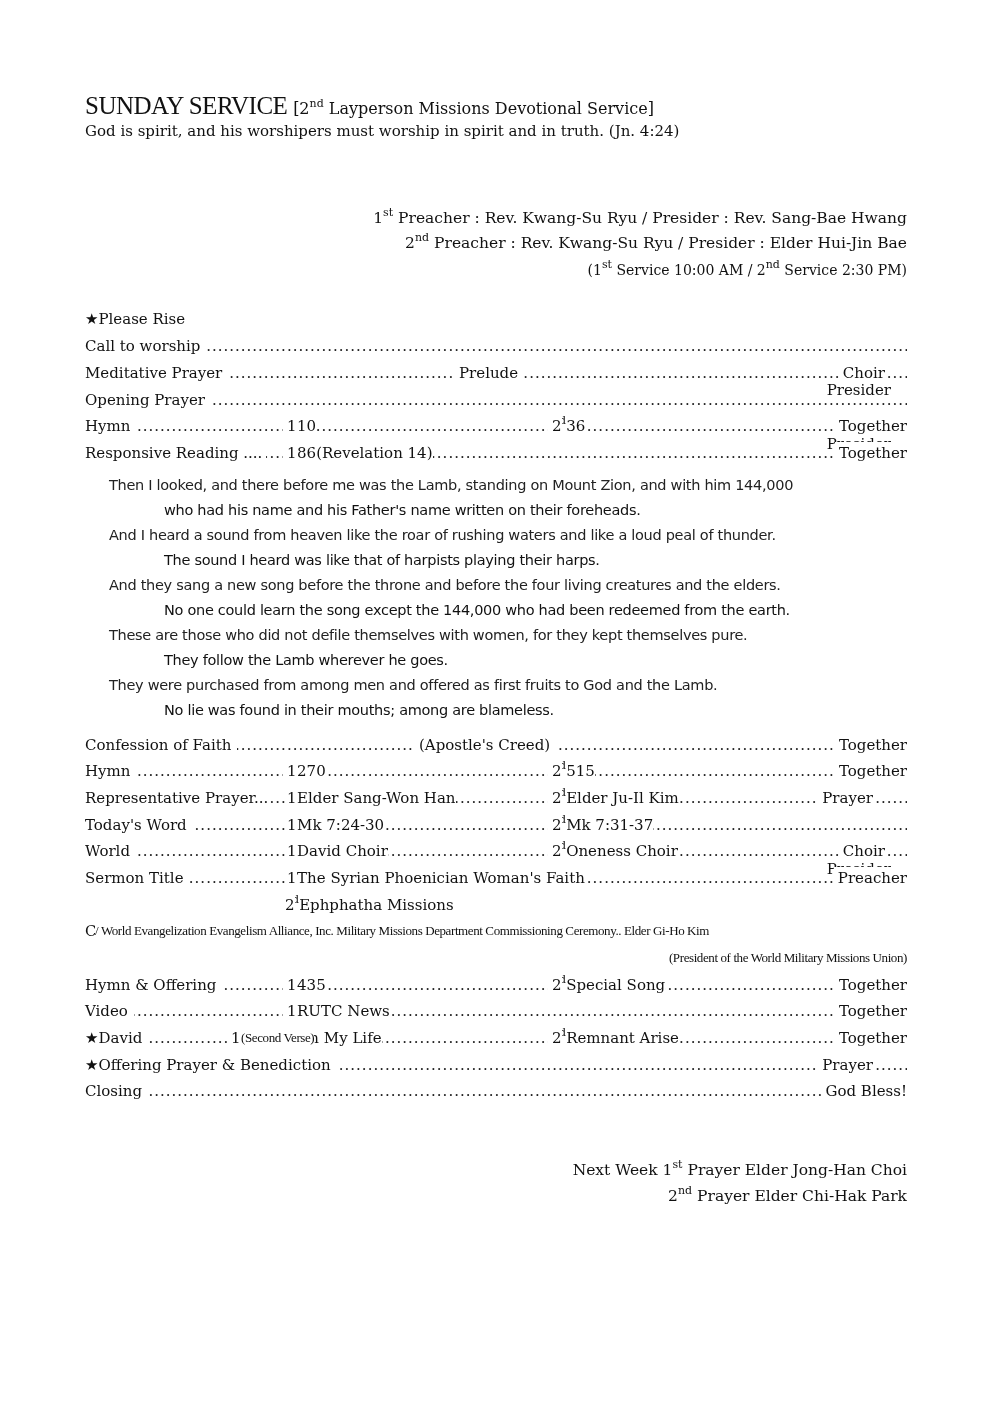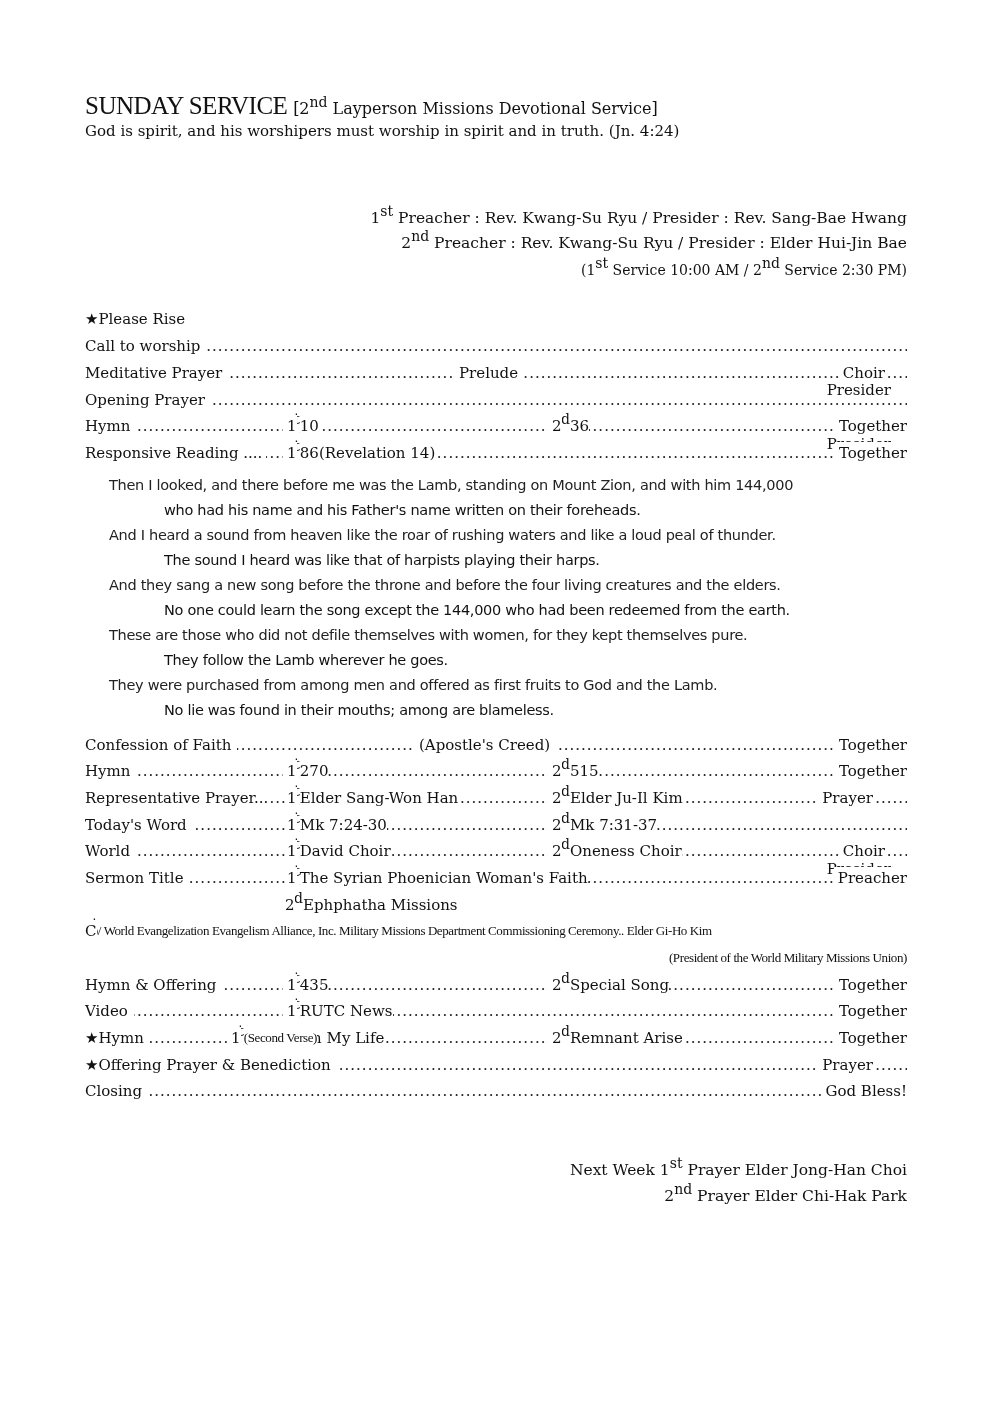--- a/index.html
+++ b/index.html
@@ -3,21 +3,21 @@
 <meta charset="utf-8">
 <style>
   html, body { margin:0; padding:0; background:#fff; }
   body { width:992px; height:1403px; position:relative; overflow:hidden; color:#111;
          font-family:"DejaVu Serif", serif; }
   .abs { position:absolute; white-space:nowrap; }
   .title { left:85px; top:92px; font-family:"Liberation Serif", serif; font-size:25px; letter-spacing:-0.5px; }
   .title .sub { font-family:"DejaVu Serif", serif; font-size:16px; letter-spacing:0; }
   .verse { left:85px; top:122px; font-size:15px; }
   .right { right:85px; text-align:left; font-size:15.5px; }
-  sup { font-size:14px; vertical-align:7px; line-height:0; }
+  sup { font-size:11px; vertical-align:7px; line-height:0; }
   .row { position:absolute; left:85px; width:822px; height:22px; font-size:15px; line-height:22px; }
   .row span { position:absolute; top:0; white-space:nowrap; background:#fff; }
   .row .lead { position:absolute; left:0; right:0; top:0; overflow:hidden; white-space:nowrap; color:#222; letter-spacing:1px; }
   .row .end { right:0; padding-left:4px; }
   .row .end.nr { right:16px;margin-top:44px; }
   .read { position:absolute; font-family:"DejaVu Sans", sans-serif; font-size:14.5px; white-space:nowrap; letter-spacing:-0.3px; }
   .read.l { left:109px; font-weight:normal; color:#222; }
   .read.r { left:164px; font-weight:normal;text-align:right; }
   .small { font-family:"Liberation Serif", serif; font-size:13px; letter-spacing:-0.4px; }
 </style>
@@ -129,21 +129,21 @@
   <span class="end">Together</span>
 </div>
 <div class="row" style="top:1000px">
   <div class="lead">....................................................................................................................................................................................................................</div>
   <span style="left:0;padding-right:6px">Video</span>
   <span style="left:198px;padding:0 6px 0 4px"><span>1</span><sup>st</sup><span>/ </span><span>RUTC News</span></span>
   <span class="end">Together</span>
 </div>
 <div class="row" style="top:1027px">
   <div class="lead">....................................................................................................................................................................................................................</div>
-  <span style="left:0;padding-right:6px">★Hymn</span>
+  <span style="left:0;padding-right:6px">★David</span>
   <span style="left:142px;padding:0 6px 0 4px"><span>1</span><sup>st</sup><span>/ </span><span>O Lord, In My Life</span><span class="small">(Second Verse)</span></span>
   <span style="left:463px;padding:0 6px 0 4px"><span>2</span><sup>nd</sup><span>/ </span><span>Remnant Arise</span></span>
   <span class="end">Together</span>
 </div>
 <div class="row" style="top:1054px">
   <div class="lead">....................................................................................................................................................................................................................</div>
   <span style="left:0;padding-right:6px">★Offering Prayer &amp; Benediction</span>
   <span class="end" style="right:34px">Prayer</span>
 </div>
 <div class="row" style="top:1080px">

